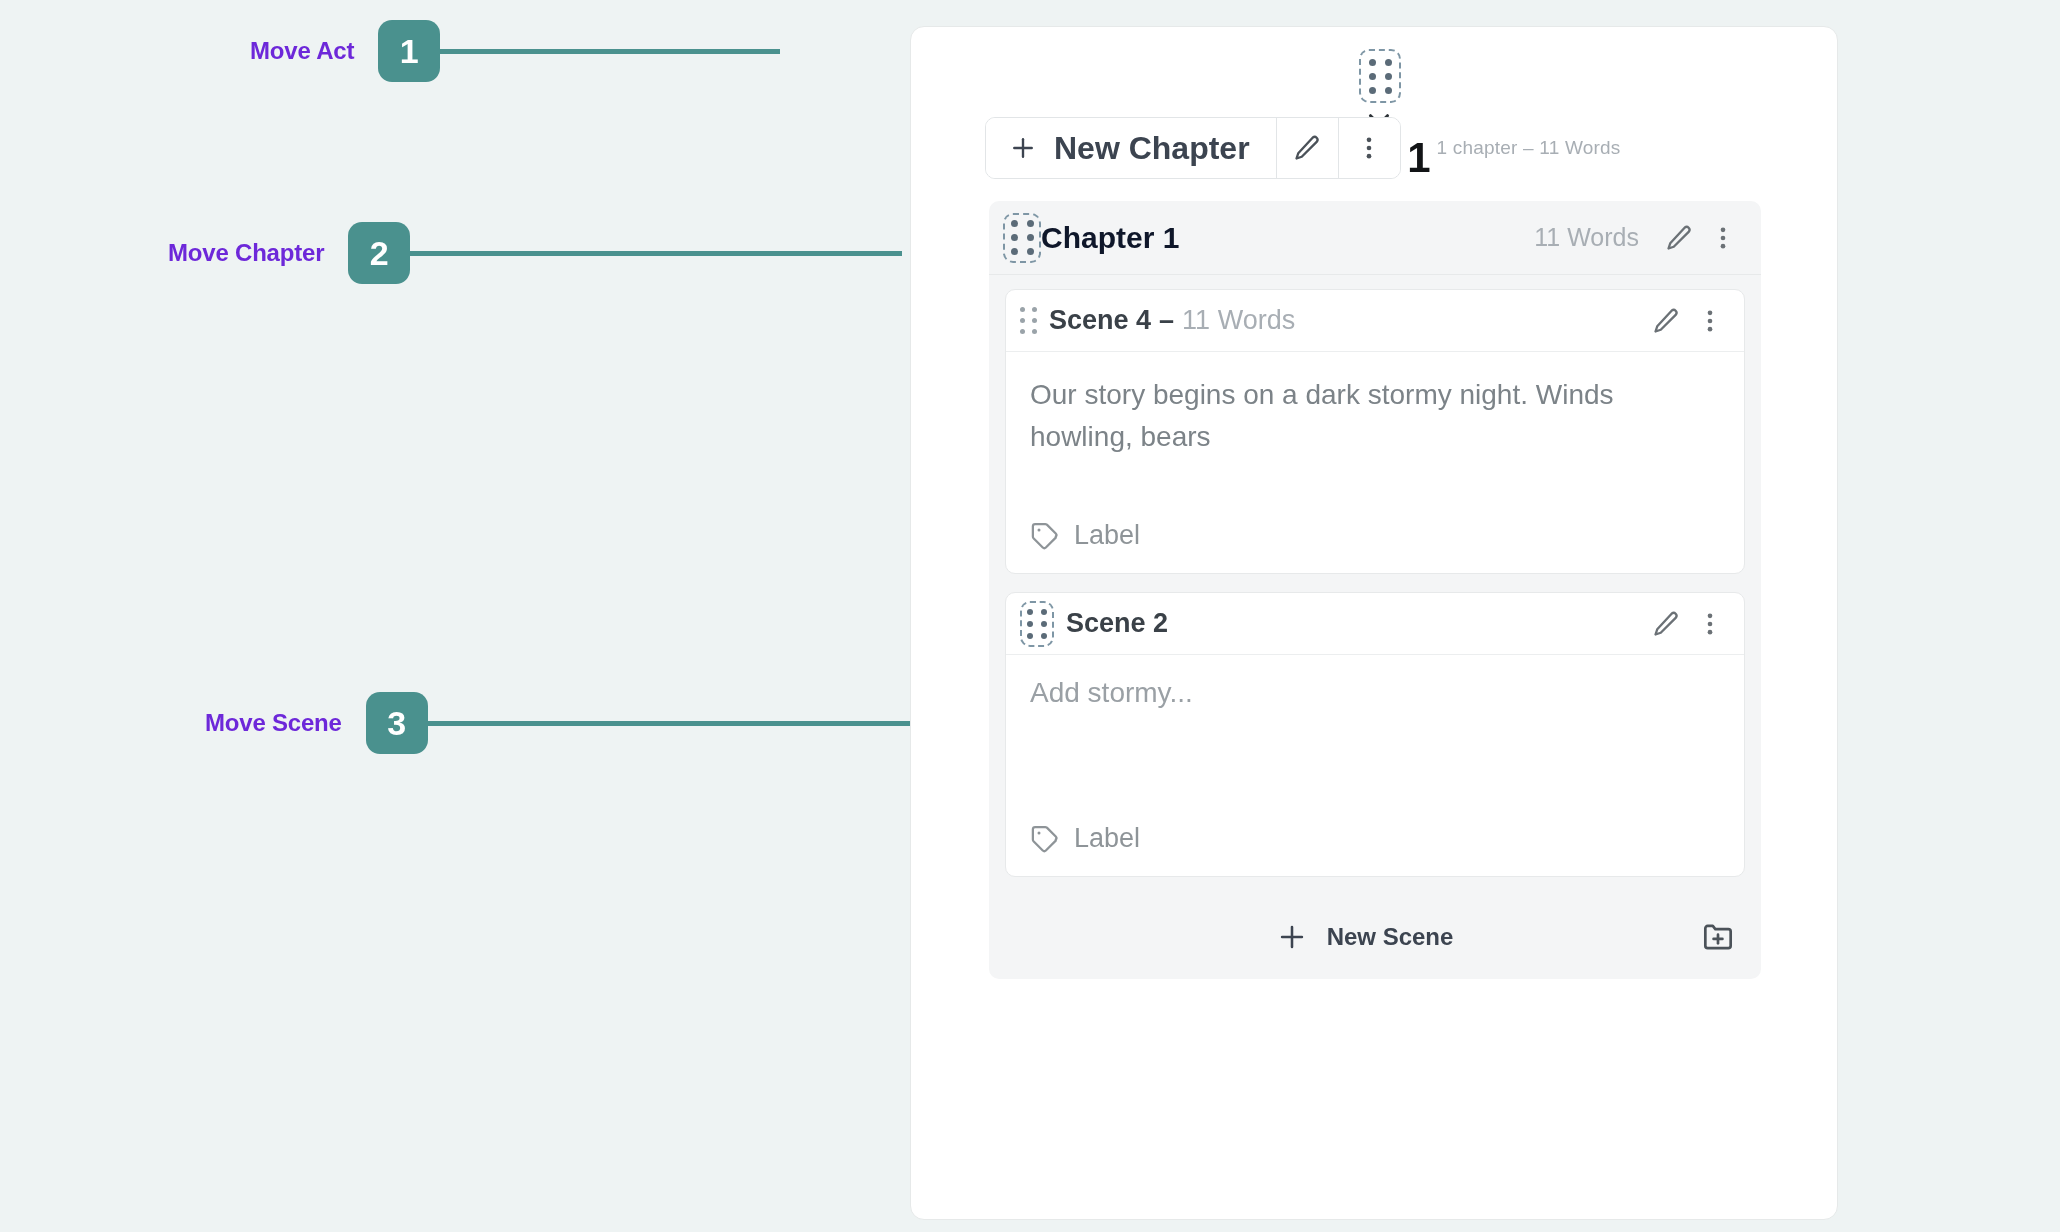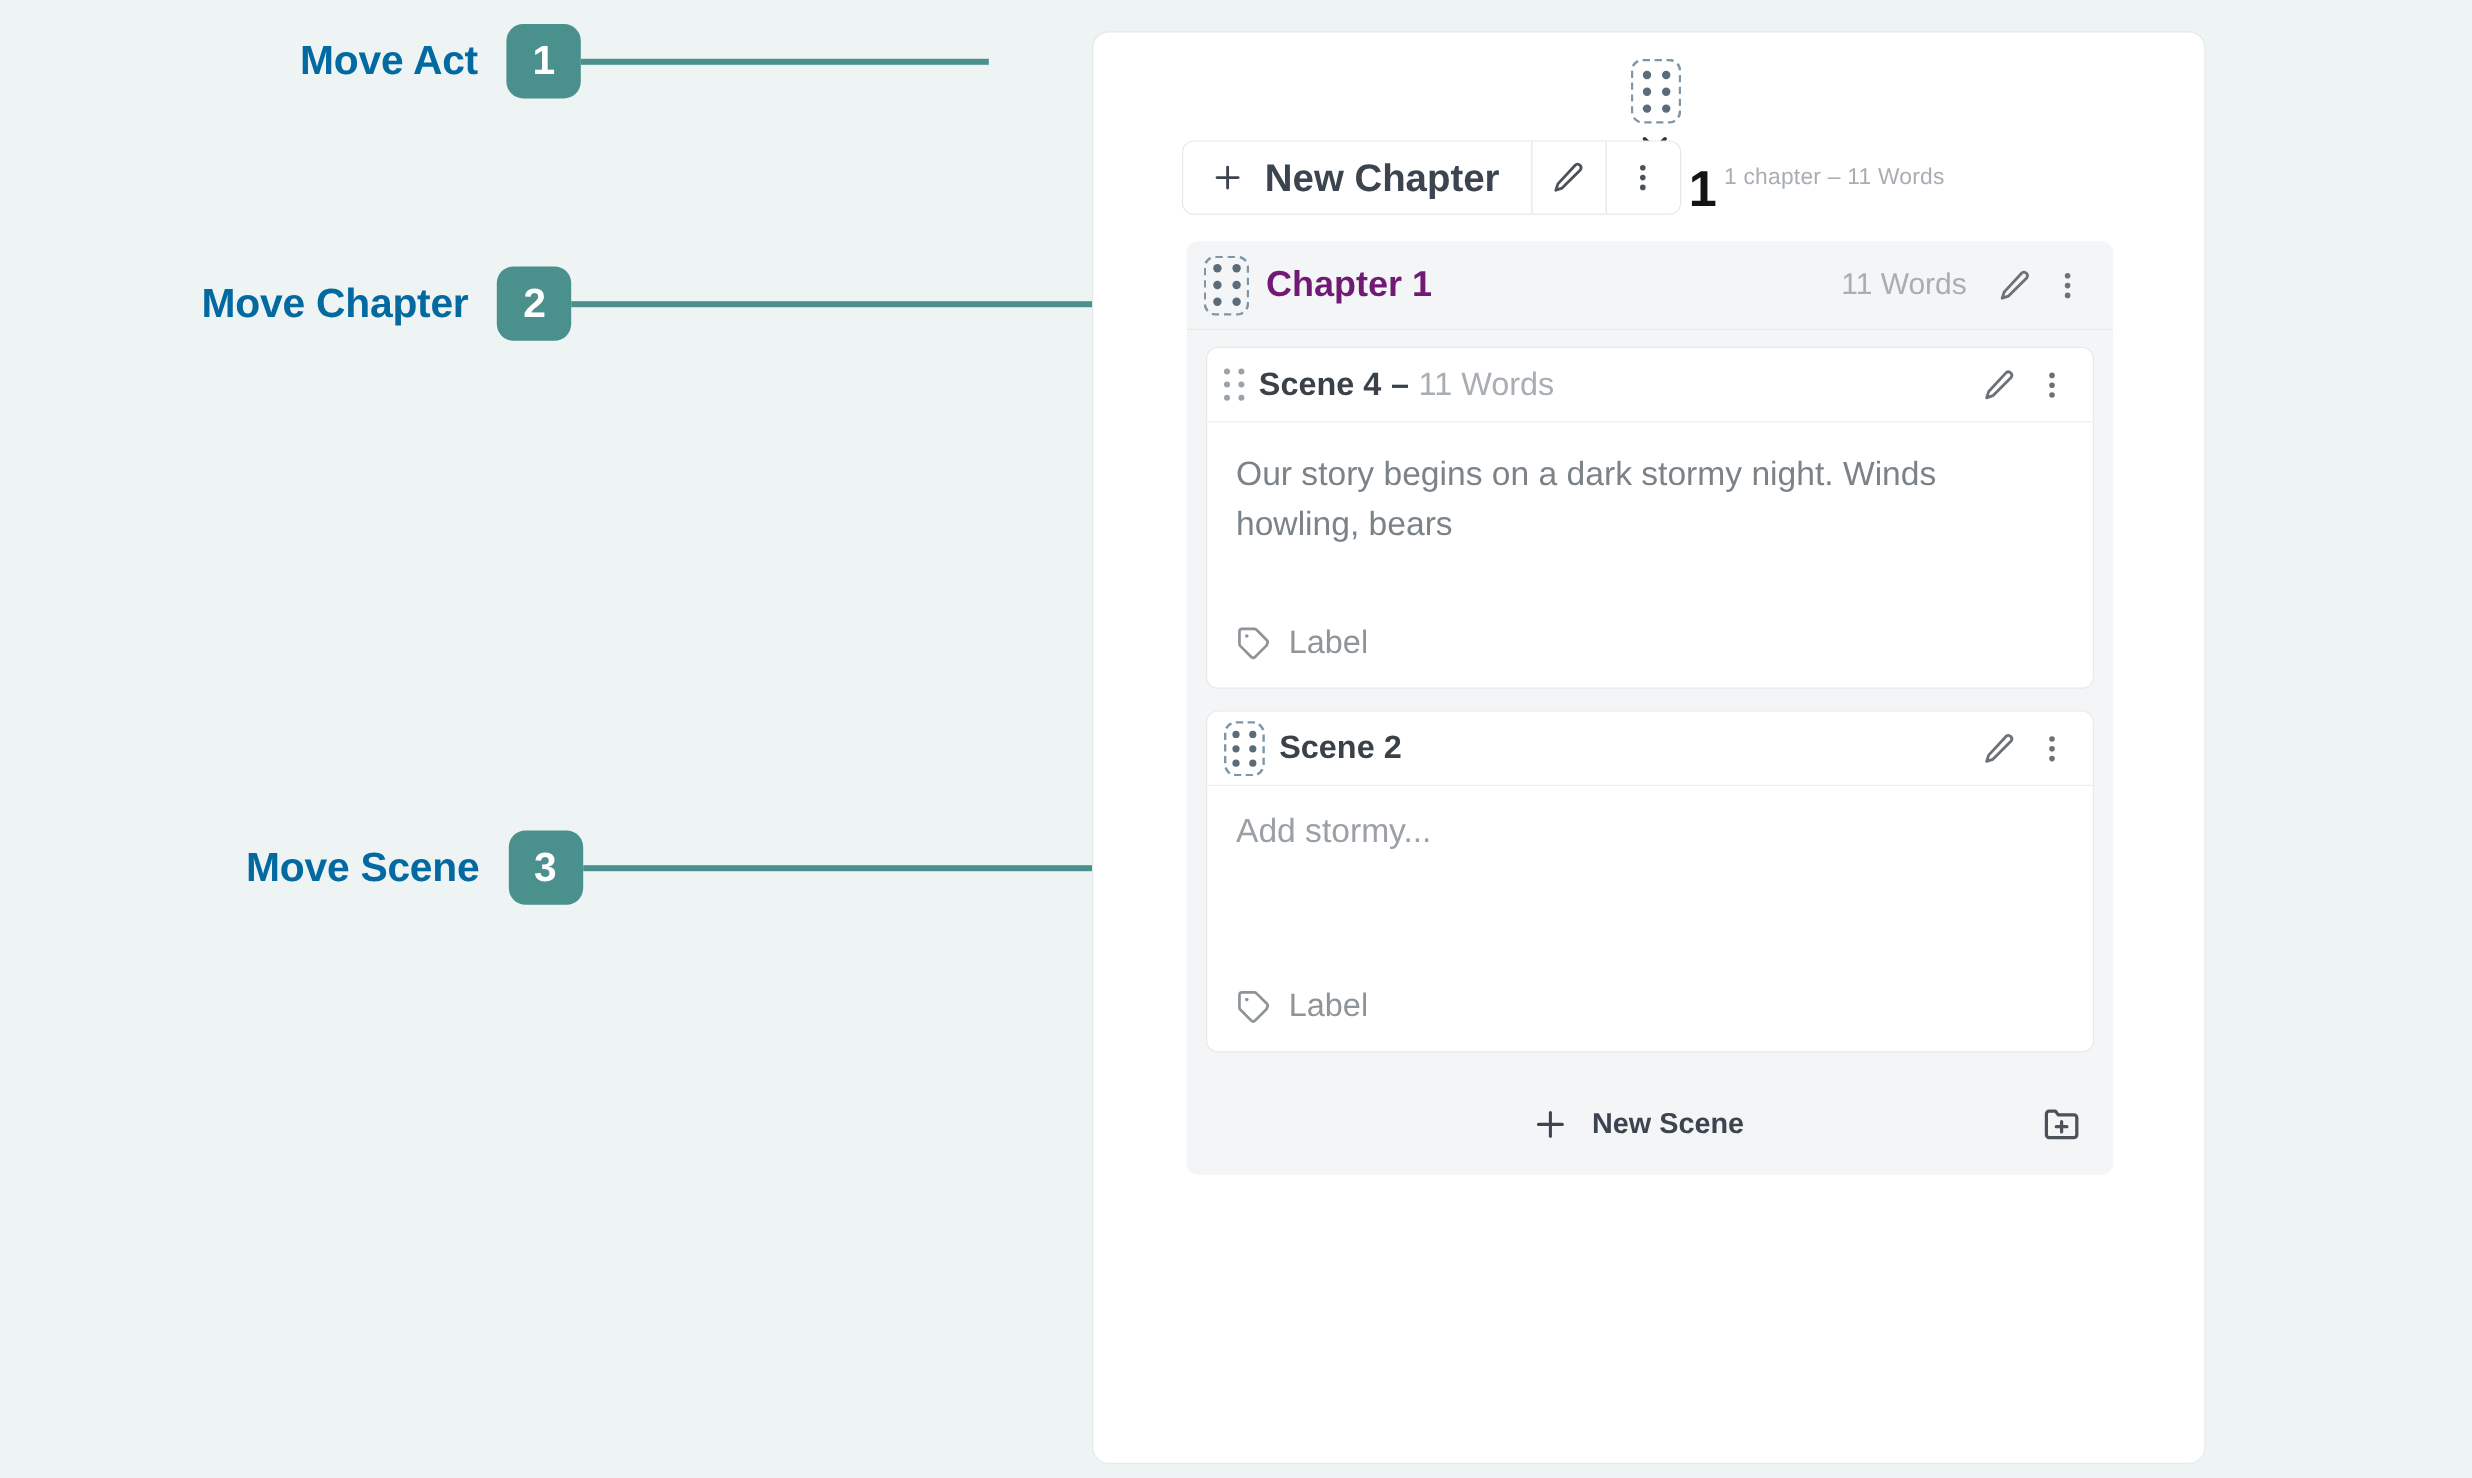--- a/index.html
+++ b/index.html
@@ -7,21 +7,21 @@
     width: 2060px; height: 1232px;
     background: #eef3f3;
     font-family: "Liberation Sans", sans-serif;
     overflow: hidden;
   }
   #stage { position: relative; width: 2060px; height: 1232px; }
 
   
   .callout { position: absolute; display: flex; align-items: center; }
   .callout-label {
-    font-size: 34px; font-weight: 700; color: #0369a1;
+    font-size: 24px; font-weight: 700; color: #6d28d9;
     white-space: nowrap; letter-spacing: -0.2px;
   }
   .callout-badge {
     width: 62px; height: 62px; border-radius: 14px;
     background: #4a918e; color: #ffffff;
     display: flex; align-items: center; justify-content: center;
     font-size: 34px; font-weight: 600; line-height: 1;
     margin-left: 24px; flex: none;
   }
   .callout-line { height: 5px; background: #4a918e; flex: none; }
@@ -85,21 +85,21 @@
 
   
   .chapter-block {
     position: absolute; left: 78px; top: 174px; width: 772px;
     background: #f4f5f6; border-radius: 10px; padding-bottom: 0;
   }
   .chapter-header {
     display: flex; align-items: center; height: 74px;
     padding: 0 16px 0 14px; border-bottom: 1px solid #e7e9ea;
   }
-  .chapter-title { font-size: 30px; font-weight: 700; color: #701a75; margin-left: 14px; }
+  .chapter-title { font-size: 30px; font-weight: 700; color: #0f172a; margin-left: 0; }
   .chapter-spacer { flex: 1; }
   .chapter-words { font-size: 25px; color: #a8aeb4; margin-right: 18px; }
   .icon-btn { display: flex; align-items: center; justify-content: center;
     width: 44px; height: 44px; cursor: pointer; background: transparent; border: none; }
 
   
   .scenes { padding: 14px 16px 0 16px; }
   .scene-card {
     background: #ffffff; border: 1px solid #e7e9ea; border-radius: 10px;
     margin-bottom: 18px; overflow: hidden;

